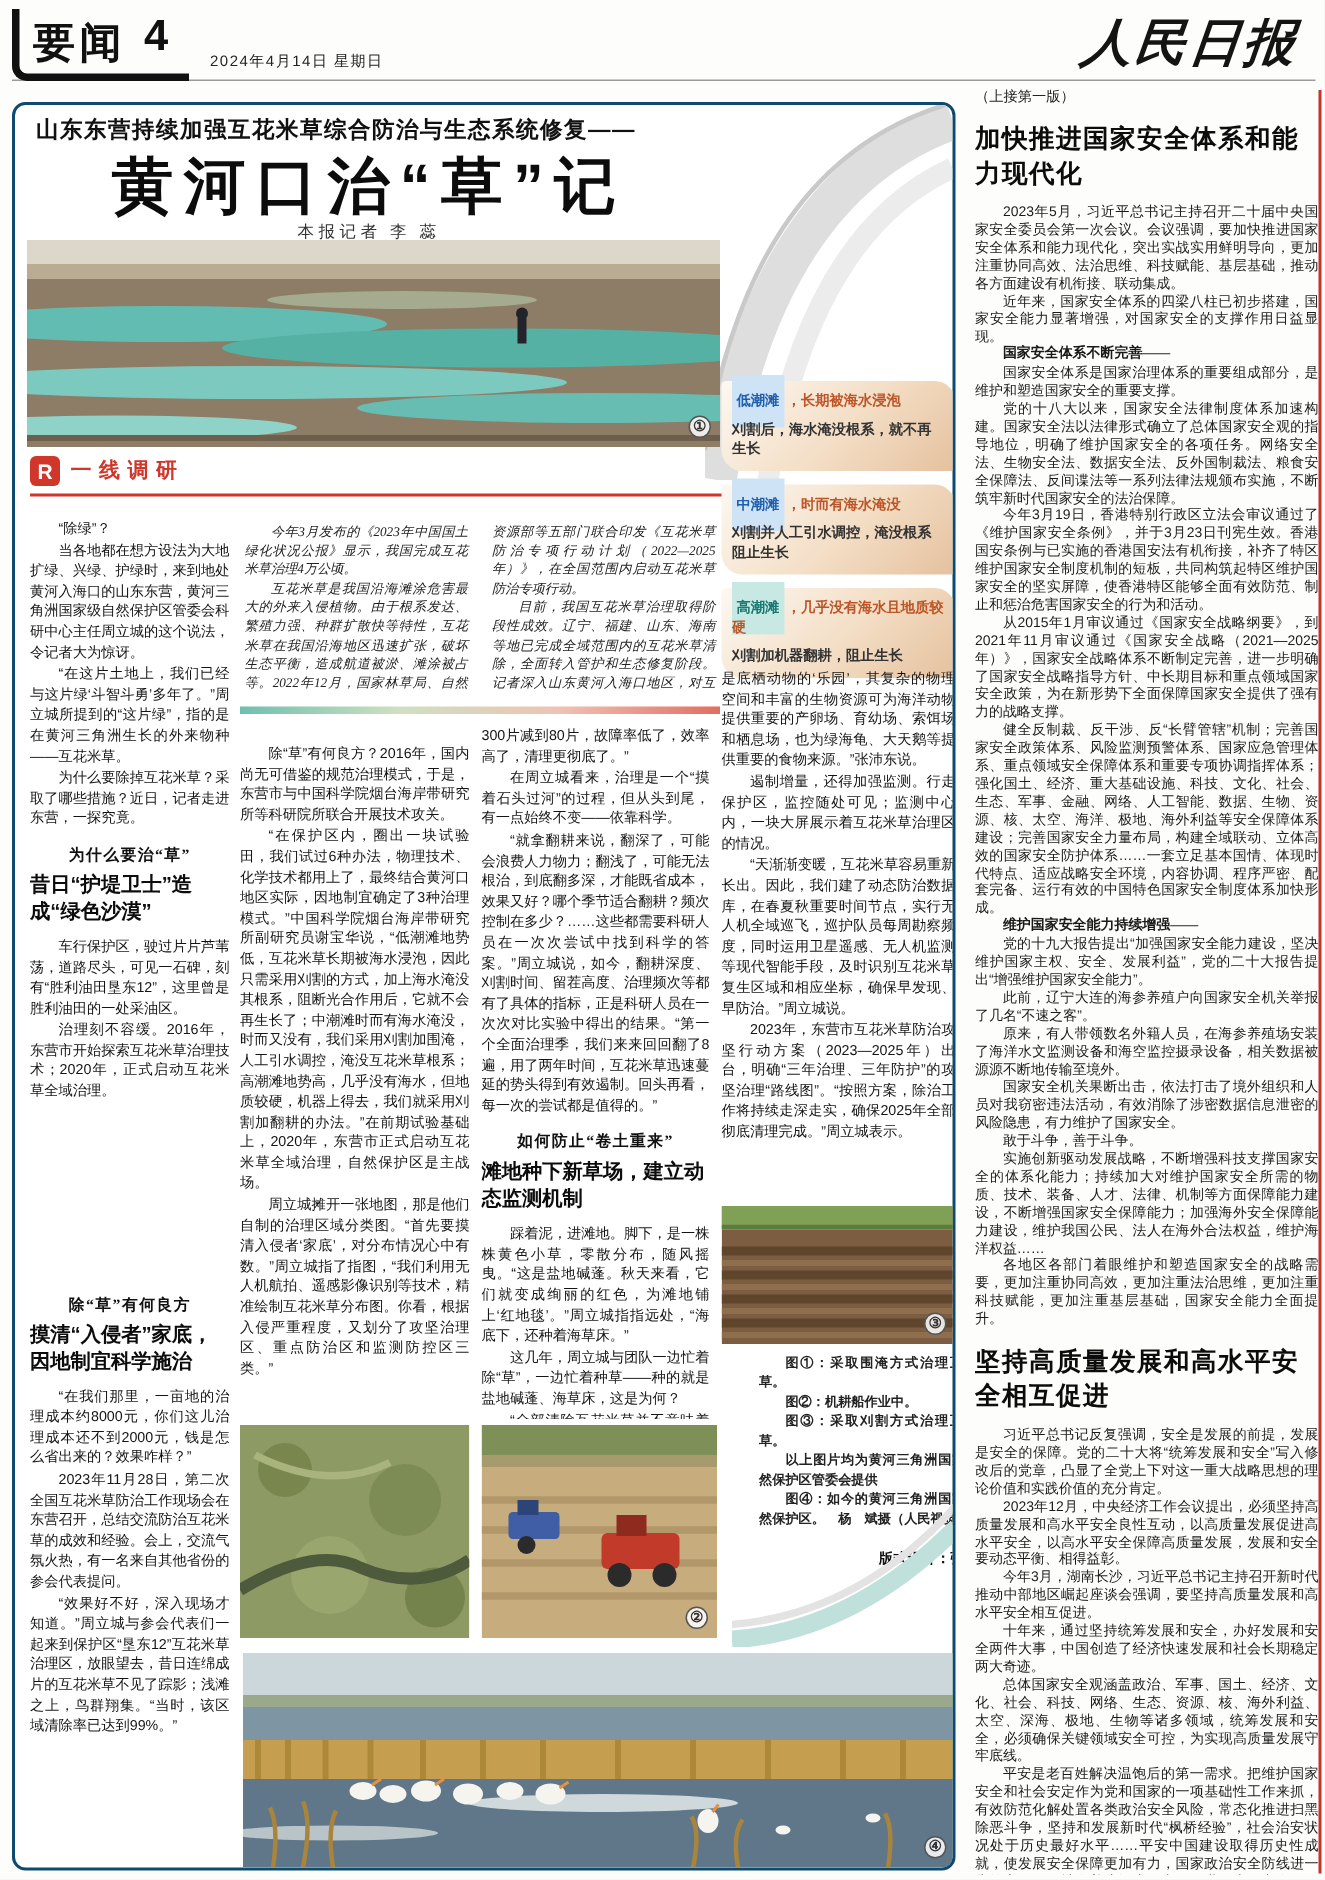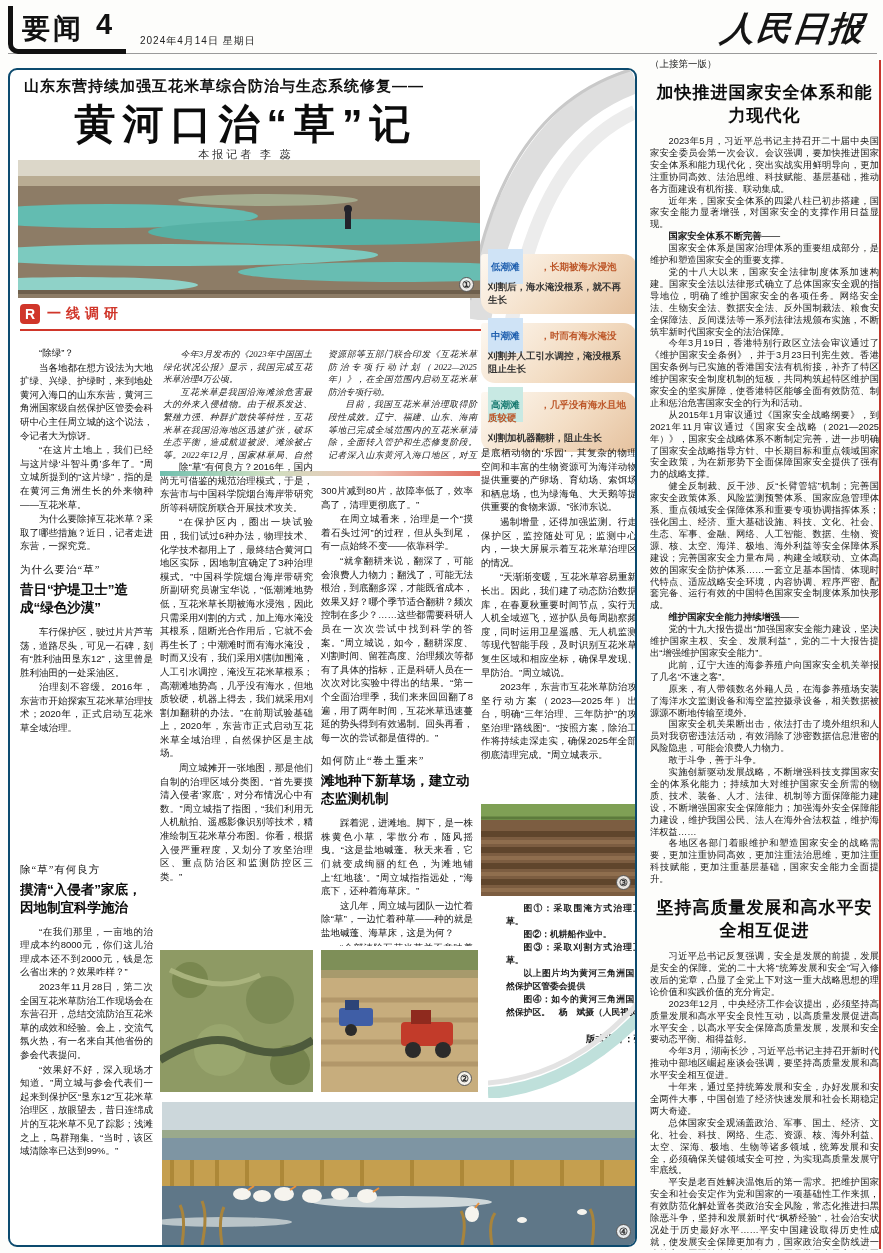--- a/index.html
+++ b/index.html
@@ -36,59 +36,59 @@
 
   .logo-row { position:absolute; left:10px; top:234px; width:607px; display:flex; align-items:center;
               gap:7px; border-bottom:2px solid #d0362a; padding-bottom:5px; }
   .logo-badge { width:20px; height:20px; background:#d0362a; color:#fff; font-weight:bold; font-size:14px;
                 display:flex; align-items:center; justify-content:center; border-radius:4px; }
   .logo-label { font-size:14px; font-weight:900; color:#d0362a; letter-spacing:5px; }
 
   
   .col { position:absolute; overflow:hidden; }
   .col1 { left:10px;  top:276px; width:133px; height:900px; }
-  .col2 { left:150px; top:390px; width:153px; height:462px; }
+  .col2 { left:150px; top:426px; width:153px; height:462px; }
   .col3 { left:311px; top:414px; width:152px; height:462px; }
   .col4 { left:471px; top:376px; width:156px; height:352px; }
 
   .blk.p { font-size:9.5px; line-height:13.6px; text-align:justify; text-indent:2em; color:#141414; margin-bottom:1px; }
   .blk.cont { text-indent:0; }
-  .blk.eyebrow { font-family:"Liberation Serif", serif; font-size:10.5px; font-weight:normal; text-align:left;
+  .blk.eyebrow { font-family:"Liberation Serif", serif; font-size:10.5px; font-weight:bold; text-align:center;
                  margin:10px 0 4px; letter-spacing:1px; color:#111; }
   .blk.subtitle { font-size:13.5px; font-weight:bold; text-align:left; line-height:18px; margin-bottom:8px; color:#0c0c0c; }
   .blk.gap { margin-top:128px; }
 
   
   .edbox { position:absolute; left:150px; top:276px; width:320px; height:121px; overflow:hidden;
            column-count:2; column-gap:16px; padding:2px 3px; }
   .blk.ep { font-family:"Liberation Serif", serif; font-style:italic; font-size:8.8px; line-height:12.6px;
             text-align:justify; text-indent:2em; color:#222; }
   .edbar { position:absolute; left:150px; top:401px; width:320px; height:5px;
            background:linear-gradient(90deg,#6fbfae,#cfe0c2,#efc2b4,#e06e61); }
 
   
   .ibox-list { position:absolute; left:471px; top:184px; width:156px; }
   .ibox { background:linear-gradient(135deg,#fdf8f1 0%,#f3ddc4 55%,#e5c19e 100%);
           border-radius:3px 14px 3px 14px; padding:7px 7px 8px; margin-bottom:9px; min-height:52px; }
   .ibox-head { font-size:9.5px; font-weight:bold; color:#bc5527; margin-bottom:6px; }
-  .ibox-tag { background:#cfe3f6; color:#1f5fae; padding:12px 3px; margin-right:18px; }
+  .ibox-tag { background:#cfe3f6; color:#1f5fae; padding:12px 3px; margin-right:2px; }
   .ibox:nth-child(3) .ibox-tag { background:#c8e9e3; color:#177970; }
   .ibox-body { font-size:9.5px; font-weight:bold; color:#333; line-height:13px; }
 
   
   .caption-wrap { position:absolute; left:496px; top:832px; width:156px; }
   .blk.cap { font-family:"Liberation Serif", serif; font-weight:bold; font-size:8.8px; line-height:13px;
              text-indent:2em; text-align:justify; color:#222; }
   .designer { margin-top:14px; text-align:right; font-size:9.5px; font-weight:bold; color:#111;
               font-family:"Liberation Serif", serif; }
 
   
   .jump { position:absolute; left:650px; top:58px; width:229px; height:1192px; overflow:hidden; }
   .jcontinued { font-size:9.5px; color:#222; margin-bottom:8px; }
-  .blk.jtitle { font-size:17px; font-weight:900; text-align:center; letter-spacing:1px;
+  .blk.jtitle { font-size:17px; font-weight:900; letter-spacing:1px;
                 margin:10px 0 9px; color:#0c0c0c; text-indent:0; }
   .blk.jp { font-size:9.3px; line-height:11.9px; text-align:justify; text-indent:2em; color:#1a1a1a; }
   .blk.jlead { font-family:"Liberation Serif", serif; font-weight:bold; }
 </style>
 </head>
 <body>
 
 <div class="page">
 
   <div class="hdr-rule"></div>
@@ -291,21 +291,21 @@
         <div class="blk jp jlead">国家安全体系不断完善——</div>
         <div class="blk jp">国家安全体系是国家治理体系的重要组成部分，是维护和塑造国家安全的重要支撑。</div>
         <div class="blk jp">党的十八大以来，国家安全法律制度体系加速构建。国家安全法以法律形式确立了总体国家安全观的指导地位，明确了维护国家安全的各项任务。网络安全法、生物安全法、数据安全法、反外国制裁法、粮食安全保障法、反间谍法等一系列法律法规颁布实施，不断筑牢新时代国家安全的法治保障。</div>
         <div class="blk jp">今年3月19日，香港特别行政区立法会审议通过了《维护国家安全条例》，并于3月23日刊宪生效。香港国安条例与已实施的香港国安法有机衔接，补齐了特区维护国家安全制度机制的短板，共同构筑起特区维护国家安全的坚实屏障，使香港特区能够全面有效防范、制止和惩治危害国家安全的行为和活动。</div>
         <div class="blk jp">从2015年1月审议通过《国家安全战略纲要》，到2021年11月审议通过《国家安全战略（2021—2025年）》，国家安全战略体系不断制定完善，进一步明确了国家安全战略指导方针、中长期目标和重点领域国家安全政策，为在新形势下全面保障国家安全提供了强有力的战略支撑。</div>
         <div class="blk jp">健全反制裁、反干涉、反“长臂管辖”机制；完善国家安全政策体系、风险监测预警体系、国家应急管理体系、重点领域安全保障体系和重要专项协调指挥体系；强化国土、经济、重大基础设施、科技、文化、社会、生态、军事、金融、网络、人工智能、数据、生物、资源、核、太空、海洋、极地、海外利益等安全保障体系建设；完善国家安全力量布局，构建全域联动、立体高效的国家安全防护体系……一套立足基本国情、体现时代特点、适应战略安全环境，内容协调、程序严密、配套完备、运行有效的中国特色国家安全制度体系加快形成。</div>
         <div class="blk jp jlead">维护国家安全能力持续增强——</div>
         <div class="blk jp">党的十九大报告提出“加强国家安全能力建设，坚决维护国家主权、安全、发展利益”，党的二十大报告提出“增强维护国家安全能力”。</div>
         <div class="blk jp">此前，辽宁大连的海参养殖户向国家安全机关举报了几名“不速之客”。</div>
         <div class="blk jp">原来，有人带领数名外籍人员，在海参养殖场安装了海洋水文监测设备和海空监控摄录设备，相关数据被源源不断地传输至境外。</div>
-        <div class="blk jp">国家安全机关果断出击，依法打击了境外组织和人员对我窃密违法活动，有效消除了涉密数据信息泄密的风险隐患，可能会浪费人力物力。</div>
+        <div class="blk jp">国家安全机关果断出击，依法打击了境外组织和人员对我窃密违法活动，有效消除了涉密数据信息泄密的风险隐患，有力维护了国家安全。</div>
         <div class="blk jp">敢于斗争，善于斗争。</div>
         <div class="blk jp">实施创新驱动发展战略，不断增强科技支撑国家安全的体系化能力；持续加大对维护国家安全所需的物质、技术、装备、人才、法律、机制等方面保障能力建设，不断增强国家安全保障能力；加强海外安全保障能力建设，维护我国公民、法人在海外合法权益，维护海洋权益……</div>
         <div class="blk jp">各地区各部门着眼维护和塑造国家安全的战略需要，更加注重协同高效，更加注重法治思维，更加注重科技赋能，更加注重基层基础，国家安全能力全面提升。</div>
         <div class="blk jtitle">坚持高质量发展和高水平安全相互促进</div>
         <div class="blk jp">习近平总书记反复强调，安全是发展的前提，发展是安全的保障。党的二十大将“统筹发展和安全”写入修改后的党章，凸显了全党上下对这一重大战略思想的理论价值和实践价值的充分肯定。</div>
         <div class="blk jp">2023年12月，中央经济工作会议提出，必须坚持高质量发展和高水平安全良性互动，以高质量发展促进高水平安全，以高水平安全保障高质量发展，发展和安全要动态平衡、相得益彰。</div>
         <div class="blk jp">今年3月，湖南长沙，习近平总书记主持召开新时代推动中部地区崛起座谈会强调，要坚持高质量发展和高水平安全相互促进。</div>
         <div class="blk jp">十年来，通过坚持统筹发展和安全，办好发展和安全两件大事，中国创造了经济快速发展和社会长期稳定两大奇迹。</div>
         <div class="blk jp">总体国家安全观涵盖政治、军事、国土、经济、文化、社会、科技、网络、生态、资源、核、海外利益、太空、深海、极地、生物等诸多领域，统筹发展和安全，必须确保关键领域安全可控，为实现高质量发展守牢底线。</div>
         <div class="blk jp">平安是老百姓解决温饱后的第一需求。把维护国家安全和社会安定作为党和国家的一项基础性工作来抓，有效防范化解处置各类政治安全风险，常态化推进扫黑除恶斗争，坚持和发展新时代“枫桥经验”，社会治安状况处于历史最好水平……平安中国建设取得历史性成就，使发展安全保障更加有力，国家政治安全防线进一步筑牢。国际社会普遍认为，中国是世界上最安全的国家之一。平安已成为中国一张亮丽的国家名片。</div>

